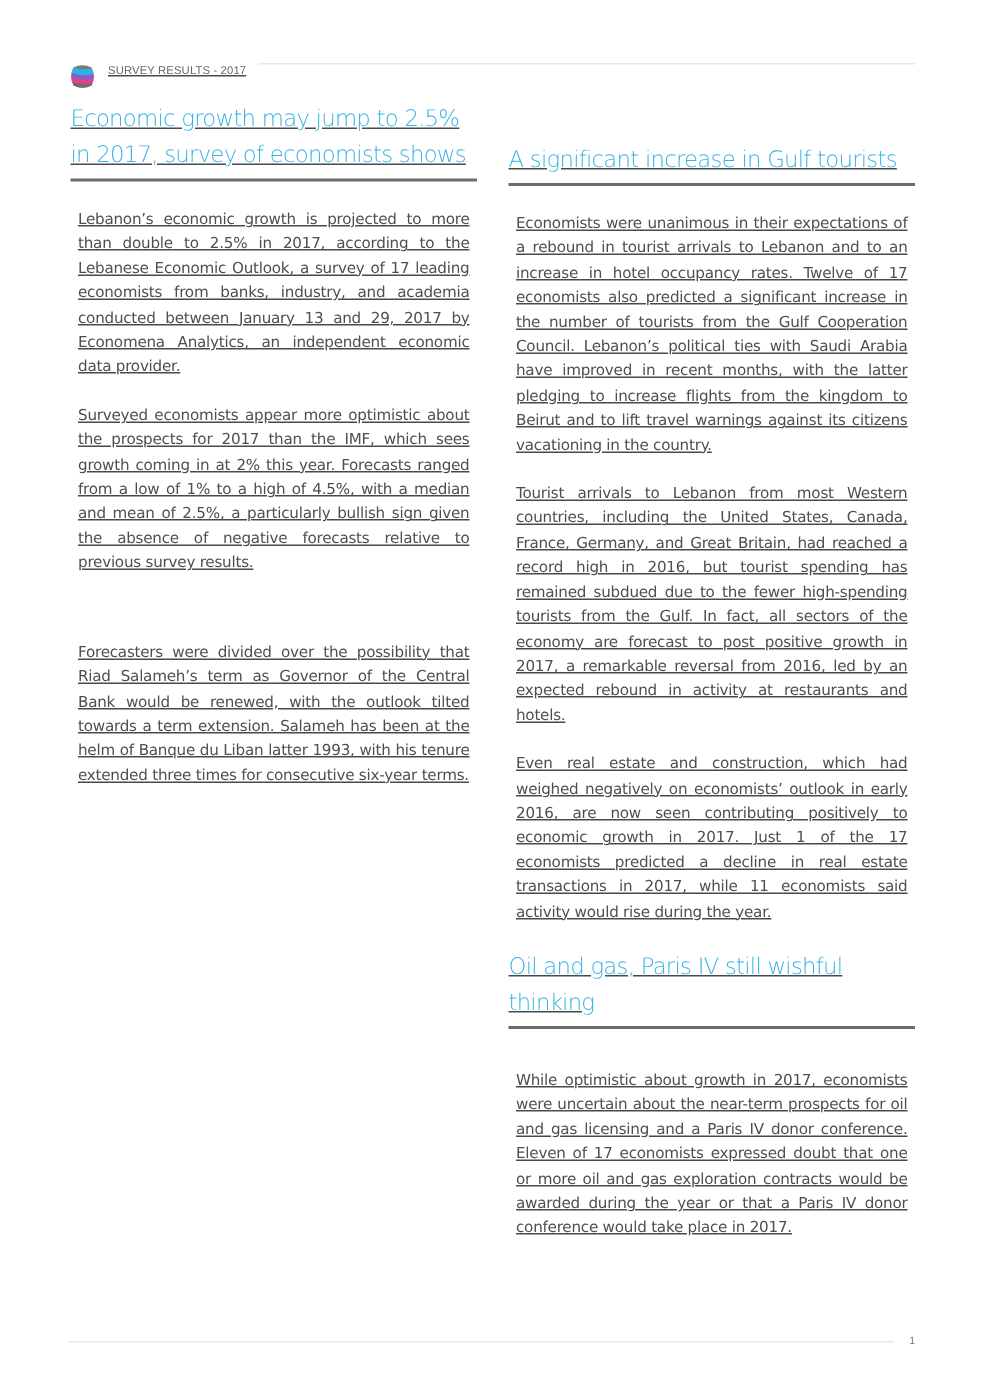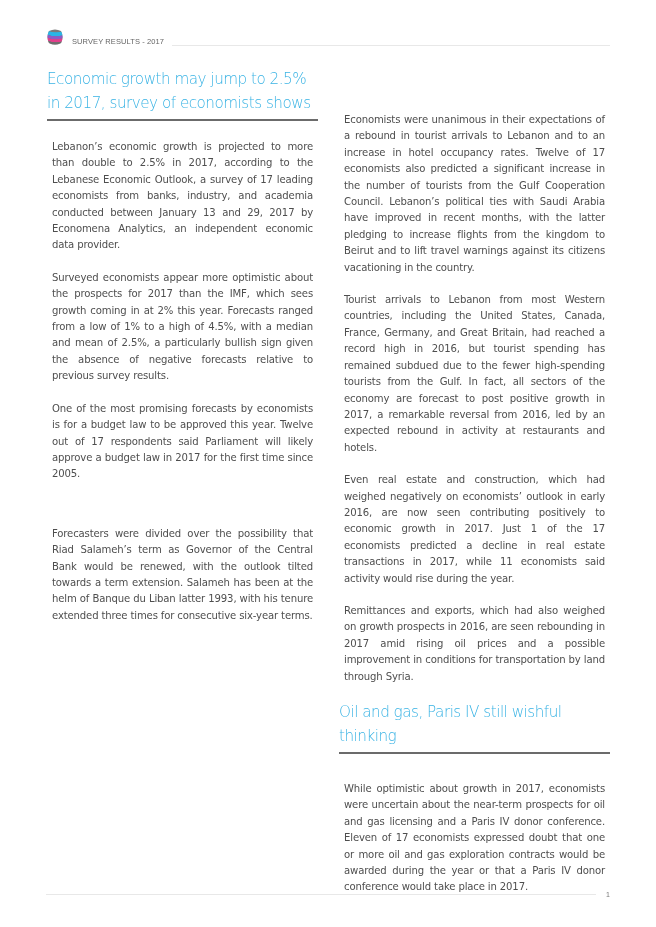--- a/index.html
+++ b/index.html
@@ -2,31 +2,31 @@
 <html><head>
   <meta charset="utf-8">
   <style>
     html, body { margin: 0; padding: 0; background: #ffffff; }
     body {
       width: 656px; height: 927px; position: relative; overflow: hidden;
       font-family: "DejaVu Sans", "Liberation Sans", sans-serif;
       color: #4a4a4a;
     }
     .header {
-      position: absolute; left: 46px; top: 26px; width: 564px; height: 20px;
-      display: flex; align-items: flex-end;
+      position: absolute; left: 46px; top: 42px; width: 564px; height: 20px;
+      display: flex; align-items: flex-start; text-decoration: underline;
     }
     .logo { width: 18px; height: 18px; margin-right: 8px; flex: none; }
     .header-title {
       font-family: "Liberation Sans", sans-serif;
       font-size: 7.5px; color: #666; letter-spacing: 0.1px; white-space: nowrap;
     }
     .header-rule { flex: 1; height: 1px; background: #e8e8e8; margin-left: 8px; }
 
-    .col { position: absolute; width: 271px; }
+    .col { position: absolute; width: 271px; text-decoration: underline; }
     .col.left { left: 47px; top: 67px; }
     .col.right { left: 339px; top: 94px; }
 
     .heading {
       font-family: "DejaVu Sans", sans-serif;
       font-weight: 300; color: #3ab3e4;
       font-size: 15.2px; line-height: 24px; letter-spacing: -0.5px;
       padding-bottom: 4px;
       border-bottom: 2px solid #6b6b6b;
       margin: 0;
@@ -65,33 +65,32 @@
   </svg>
   <span class="header-title">SURVEY RESULTS - 2017</span>
   <div class="header-rule"></div>
 </div>
 
 <div class="col left">
   <h2 class="heading">Economic growth may jump to 2.5% in 2017, survey of economists shows</h2>
   <div class="gap-after-heading"></div>
   <p class="para">Lebanon’s economic growth is projected to more than double to 2.5% in 2017, according to the Lebanese Economic Outlook, a survey of 17 leading economists from banks, industry, and academia conducted between January 13 and 29, 2017 by Economena Analytics, an independent economic data provider.</p>
   <p class="para">Surveyed economists appear more optimistic about the prospects for 2017 than the IMF, which sees growth coming in at 2% this year. Forecasts ranged from a low of 1% to a high of 4.5%, with a median and mean of 2.5%, a particularly bullish sign given the absence of negative forecasts relative to previous survey results.</p>
-  <p class="para">One of the most promising forecasts by economists is for a budget law to be approved this year. Twelve out of 17 respondents said Parliament will likely approve a budget law in 2017 for the first time since 2005.</p>
 
   <div style="height:20px"></div>
   <div class="gap-after-heading"></div>
   <p class="para">Forecasters were divided over the possibility that Riad Salameh’s term as Governor of the Central Bank would be renewed, with the outlook tilted towards a term extension. Salameh has been at the helm of Banque du Liban latter 1993, with his tenure extended three times for consecutive six-year terms.</p>
 </div>
 
 <div class="col right">
+  <h2 class="heading">A significant increase in Gulf tourists</h2>
   <div class="gap-after-heading"></div>
   <p class="para">Economists were unanimous in their expectations of a rebound in tourist arrivals to Lebanon and to an increase in hotel occupancy rates. Twelve of 17 economists also predicted a significant increase in the number of tourists from the Gulf Cooperation Council. Lebanon’s political ties with Saudi Arabia have improved in recent months, with the latter pledging to increase flights from the kingdom to Beirut and to lift travel warnings against its citizens vacationing in the country.</p>
   <p class="para">Tourist arrivals to Lebanon from most Western countries, including the United States, Canada, France, Germany, and Great Britain, had reached a record high in 2016, but tourist spending has remained subdued due to the fewer high-spending tourists from the Gulf. In fact, all sectors of the economy are forecast to post positive growth in 2017, a remarkable reversal from 2016, led by an expected rebound in activity at restaurants and hotels.</p>
   <p class="para">Even real estate and construction, which had weighed negatively on economists’ outlook in early 2016, are now seen contributing positively to economic growth in 2017. Just 1 of the 17 economists predicted a decline in real estate transactions in 2017, while 11 economists said activity would rise during the year.</p>
-  <p class="para">Remittances and exports, which had also weighed on growth prospects in 2016, are seen rebounding in 2017 amid rising oil prices and a possible improvement in conditions for transportation by land through Syria.</p>
 
   <div style="height:10px"></div>
   <h2 class="heading">Oil and gas, Paris IV still wishful thinking</h2>
   <div style="height:22px"></div>
   <p class="para">While optimistic about growth in 2017, economists were uncertain about the near-term prospects for oil and gas licensing and a Paris IV donor conference. Eleven of 17 economists expressed doubt that one or more oil and gas exploration contracts would be awarded during the year or that a Paris IV donor conference would take place in 2017.</p>
 </div>
 
 <div class="footer">
   <div class="footer-rule"></div>
   <span class="page-num">1</span>

